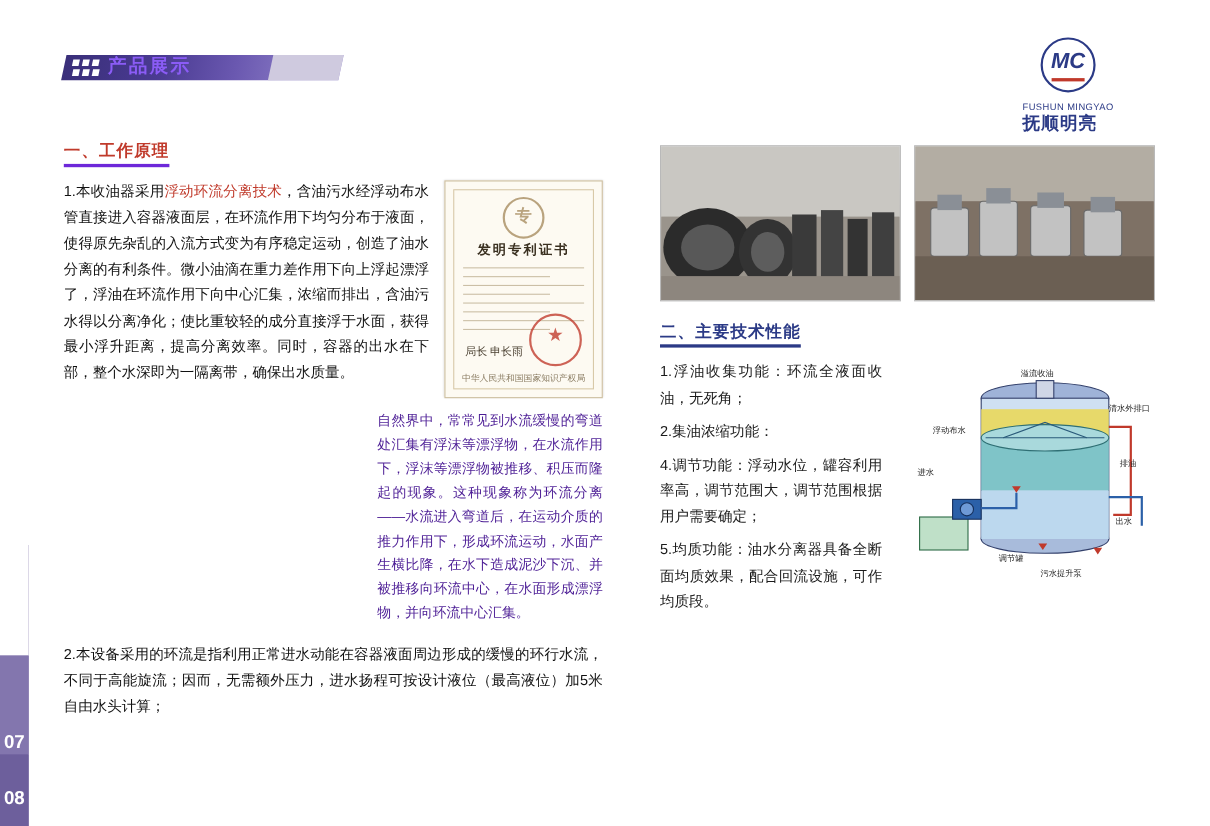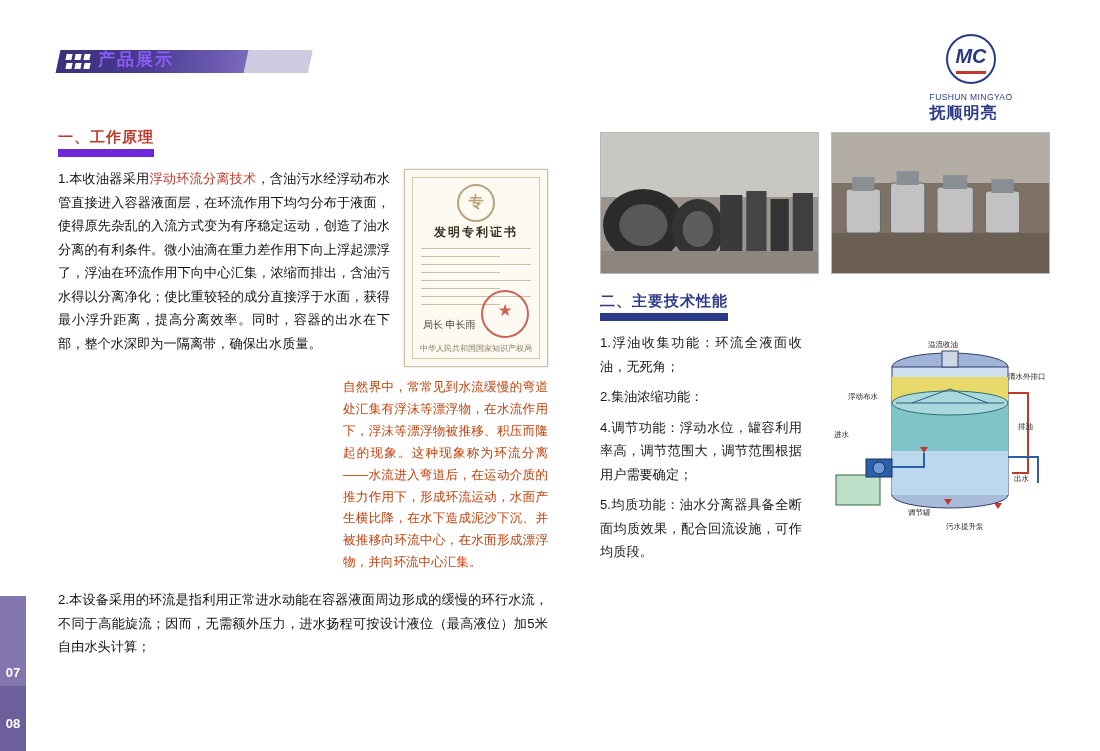--- a/index.html
+++ b/index.html
@@ -14,21 +14,21 @@
   
   .page-edge{
     position:absolute;left:0;top:0;width:26px;height:751px;
     background:linear-gradient(180deg,#ffffff 0%,#ffffff 66%,#6d5f9c 66%,#6d5f9c 100%);
   }
   .edge-block{
     position:absolute;left:0;width:26px;background:#7a6aa6;
   }
   .page-num{
     position:absolute;left:0;width:26px;text-align:center;
-    color:#ffffff;font-size:13px;font-weight:bold;letter-spacing:0;
+    color:#ffffff;font-size:17px;font-weight:bold;letter-spacing:0;
   }
   
   .hdr-banner{
     position:absolute;left:58px;top:40px;width:252px;height:42px;
   }
   .hdr-bar{
     position:absolute;left:0;top:10px;width:252px;height:23px;
     background:linear-gradient(90deg,#3a2f7a 0%,#4a3b92 35%,#6a58b0 62%,#9a8ed0 100%);
     transform:skewX(-12deg);
   }
@@ -82,21 +82,21 @@
   .plate-txt{
     position:absolute;left:16px;top:7px;
     color:#ffffff;font-size:17px;font-weight:bold;letter-spacing:1px;
   }
   
   .sec-h{
     color:#c03a2b;font-size:15px;font-weight:bold;margin:0 0 10px 0;
     letter-spacing:1px;
   }
   .sec-h.blue{color:#2b3a86;}
-  .sec-h .ul{display:inline-block;border-bottom:8px solid #6d28d9;padding-bottom:2px;}
+  .sec-h .ul{display:inline-block;border-bottom:3px solid #6d28d9;padding-bottom:2px;}
   .sec-h.blue .ul{border-bottom-color:#2b3a86;}
   
   p.body{
     margin:0 0 8px 0;font-size:13.2px;line-height:1.78;text-align:justify;
     text-indent:0;color:#111;
   }
   .hl{color:#c03a2b;}
   .float-cert{
     float:right;margin:2px 0 4px 14px;
   }
@@ -136,21 +136,21 @@
   
   .illus{
     position:relative;width:270px;height:190px;margin-top:4px;float:left;
   }
   .illus svg{display:block;}
   .illus-cap{
     position:absolute;left:24px;top:32px;font-size:11px;color:#2a2a2a;
     background:transparent;
   }
   .red-note{
-    float:right;width:205px;font-size:12.6px;line-height:1.74;color:#c2410c;
+    float:right;width:205px;font-size:12.6px;line-height:1.74;color:#4c1d95;
     text-align:justify;margin-top:6px;
   }
   .clr{clear:both;}
   
   .rlist p{
     margin:0 0 7px 0;font-size:13.2px;line-height:1.78;text-align:justify;
   }
   
   .photos{display:flex;gap:12px;margin:16px 0 18px 0;}
   .photo{

